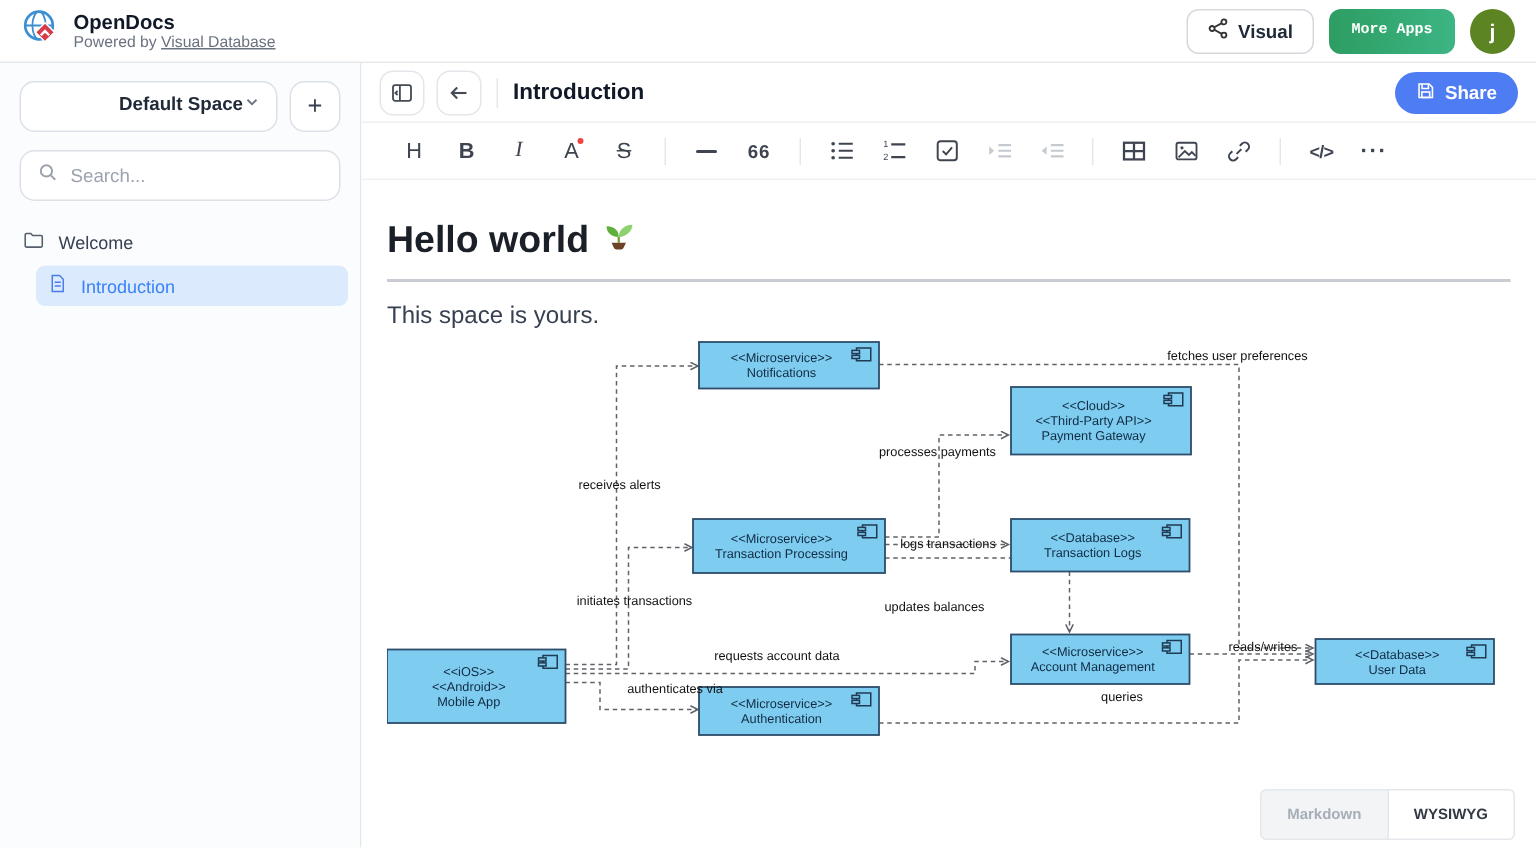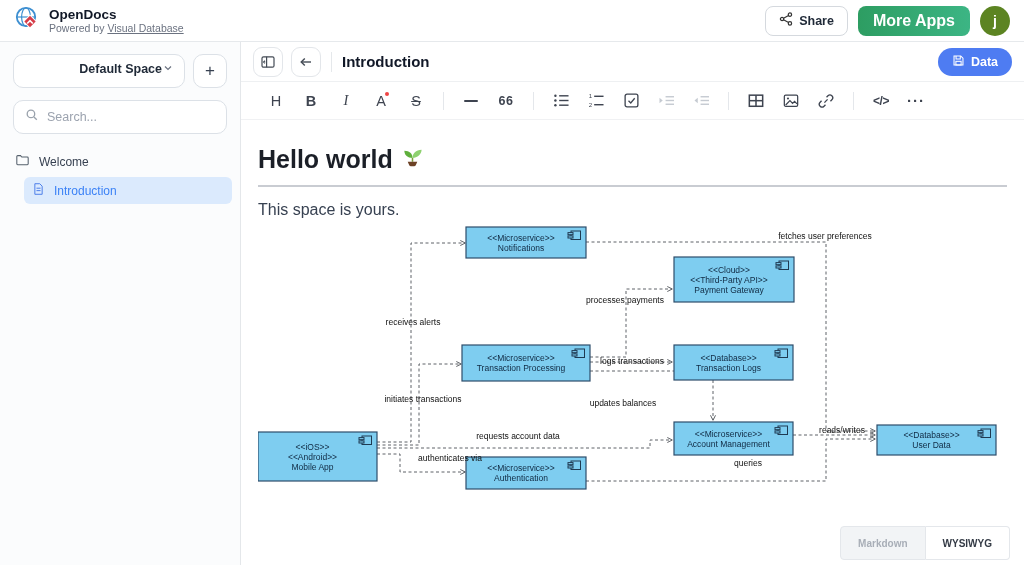--- a/index.html
+++ b/index.html
@@ -12,22 +12,22 @@
   .brand { display:flex; align-items:center; gap:8px; }
   .brand-text { display:flex; flex-direction:column; line-height:1.15; }
   .brand-name { font-size:13.5px; font-weight:700; color:#111827; }
   .brand-tagline { font-size:10.5px; color:#6b7280; }
   .brand-tagline a { color:#6b7280; text-decoration:underline; cursor:pointer; }
   .header-right { display:flex; align-items:center; gap:10px; }
   .share-btn { display:flex; align-items:center; gap:6px; height:30px; padding:0 13px;
     background:#fff; border:1px solid #d5d9de; border-radius:8px; font-size:12.5px;
     font-weight:600; color:#1f2937; cursor:pointer; }
   .more-apps-btn { height:30px; padding:0 15px; border:none; border-radius:8px;
-    background:linear-gradient(90deg,#2d9d62,#3cb584); color:#fff; font-size:16px;
-    font-weight:700; cursor:pointer; display:flex; align-items:center; }
+    background:linear-gradient(90deg,#2d9d62,#3cb584); color:#fff; font-size:10px;
+    font-weight:700; cursor:pointer; display:flex; align-items:center;font-family:Liberation Mono, monospace; }
   .avatar { width:30px; height:30px; border-radius:50%; background:#5c8422; color:#fff;
     font-size:14px; font-weight:700; display:flex; align-items:center; justify-content:center;
     cursor:pointer; }
 
   
   .sidebar { position:absolute; left:0; top:42px; bottom:0; width:241px;
     background:#fbfcfd; border-right:1px solid #e4e7ea; }
   .space-row { display:flex; gap:8px; padding:12px 13px 6px; }
   .space-select { flex:1; height:34px; background:#fff; border:1px solid #dce1e7;
     border-radius:10px; display:flex; align-items:center; justify-content:flex-end;
@@ -123,21 +123,21 @@
     <button class="share-btn">
       <span>
         <svg width="14" height="14" viewBox="0 0 16 16" fill="none" stroke="#333" stroke-width="1.4">
           <circle cx="12.5" cy="3" r="1.9"></circle>
             <circle cx="3.5" cy="8" r="1.9"></circle>
             <circle cx="12.5" cy="13" r="1.9"></circle>
           <line x1="5.2" y1="7.1" x2="10.9" y2="3.9"></line>
             <line x1="5.2" y1="8.9" x2="10.9" y2="12.1"></line>
         </svg>
       </span>
-      <span>Share</span>
+      <span>Visual</span>
     </button>
     <button class="more-apps-btn">More Apps</button>
     <div class="avatar">j</div>
   </div>
 </div>
 
 <div class="sidebar">
   <div class="space-row">
     <div class="space-select">
       <span>Default Space</span>
@@ -199,21 +199,21 @@
     <div class="vdiv"></div>
     <span class="doc-title">Introduction</span>
     <button class="save-btn">
       <span>
         <svg width="13" height="13" viewBox="0 0 16 16" fill="none" stroke="#fff" stroke-width="1.3">
           <path d="M2.5 2.5 h8.3 l2.7 2.7 v8.3 h-11 z"></path>
           <path d="M5 2.5 v3.6 h5.2 v-3.6"></path>
           <rect x="4.8" y="9" width="6.4" height="4.5"></rect>
         </svg>
       </span>
-      <span>Data</span>
+      <span>Share</span>
     </button>
   </div>
 
   <div class="toolbar">
     <div class="tbtn">
         <span>H</span>
       </div>
     <div class="tbtn">
         <span class="bold">B</span>
       </div>

